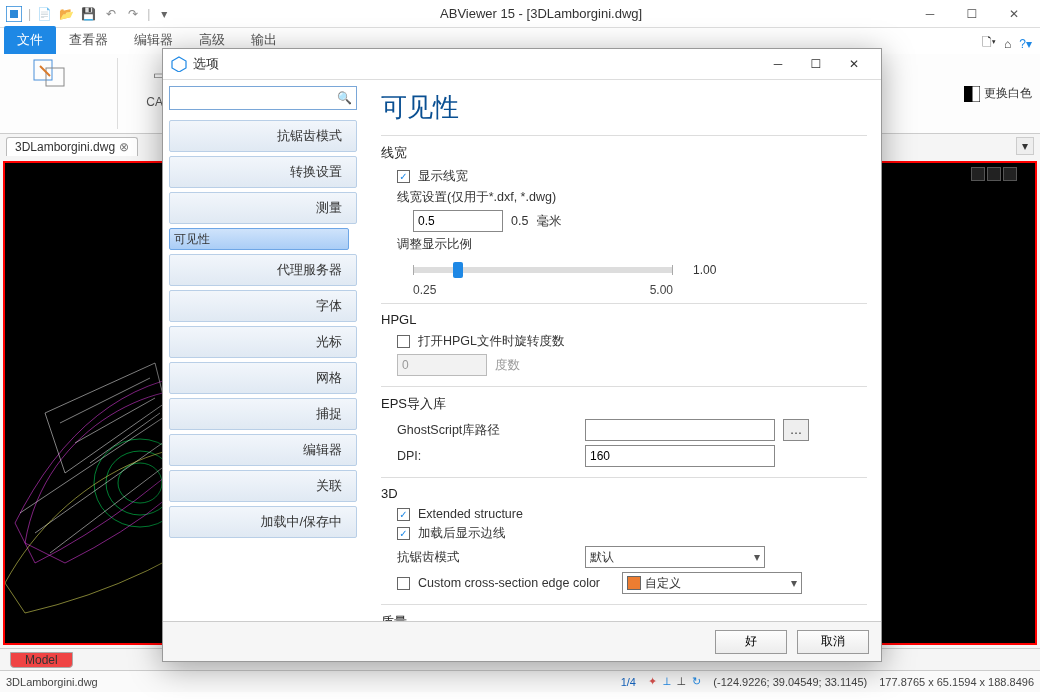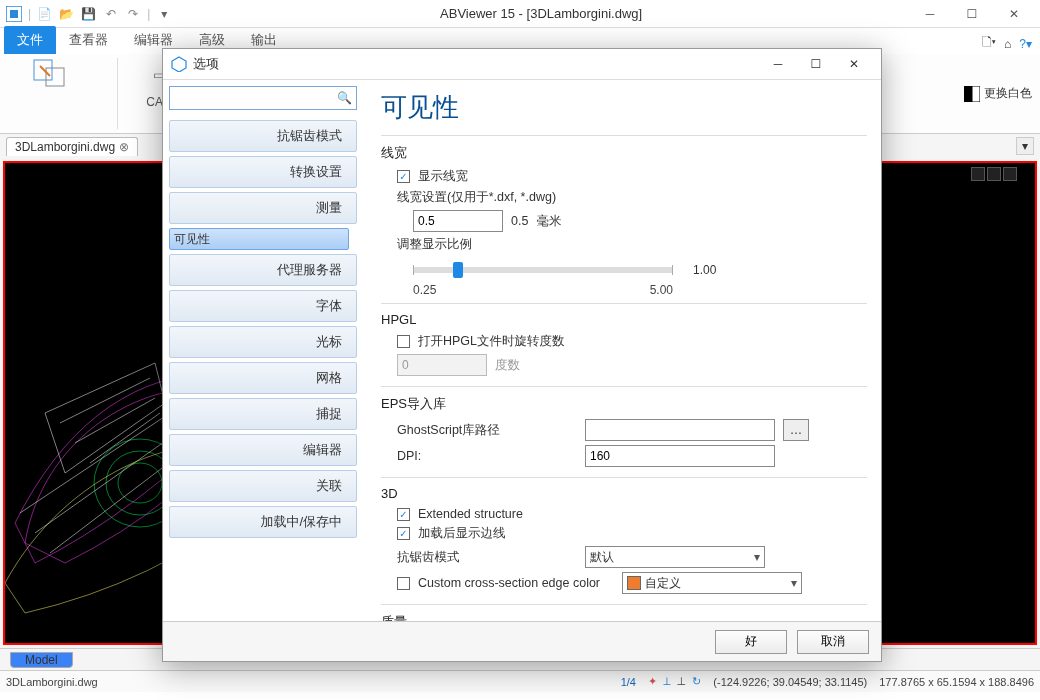--- a/index.html
+++ b/index.html
@@ -35,21 +35,21 @@
 .docstrip .arrow-right { margin-left: auto; width: 18px; height: 18px; background: #eee; border: 1px solid #ccc; display:flex;align-items:center;justify-content:center;}
 
 
 .canvas-wrap { height: 490px; background: #f5f5f5; display: flex; }
 .canvas { flex: 1; margin: 3px; border: 2px solid red; background: #000; position: relative; }
 .canvas .cube-ctrl { position: absolute; top: 4px; right: 4px; width: 60px; height: 16px; display:flex; gap:2px; }
 .cube-ctrl span { width:14px; height:14px; background:#222; border:1px solid #555; }
 
 
 .modeltabs { height: 22px; background: #f5f5f5; display: flex; align-items: center; padding: 0 10px; border-top: 1px solid #ccc; }
-.modeltab { background: #3b82f6; border: 1px solid #aaa; padding: 0 14px; border-radius: 0 0 4px 4px; font-size: 12px; }
+.modeltab { background: #ef4444; border: 1px solid #aaa; padding: 0 14px; border-radius: 0 0 4px 4px; font-size: 12px; }
 
 
 .statusbar { height: 22px; background: #fafafa; border-top: 1px solid #ccc; display: flex; align-items: center; font-size: 11px; color: #444; padding: 0 6px; gap: 12px; }
 .statusbar .seg { display: flex; gap: 6px; align-items: center; }
 .statusbar .right { margin-left: auto; }
 
 
 .dialog { position: absolute; left: 162px; top: 48px; width: 720px; height: 614px; background: #fff; border: 1px solid #999; box-shadow: 0 6px 30px rgba(0,0,0,.35); display: flex; flex-direction: column; }
 .dlg-title { height: 30px; display: flex; align-items: center; padding: 15px 8px; }
 .dlg-title .dlg-icon { width:16px; height:16px; margin-right:6px; color:#1e88e5; }

